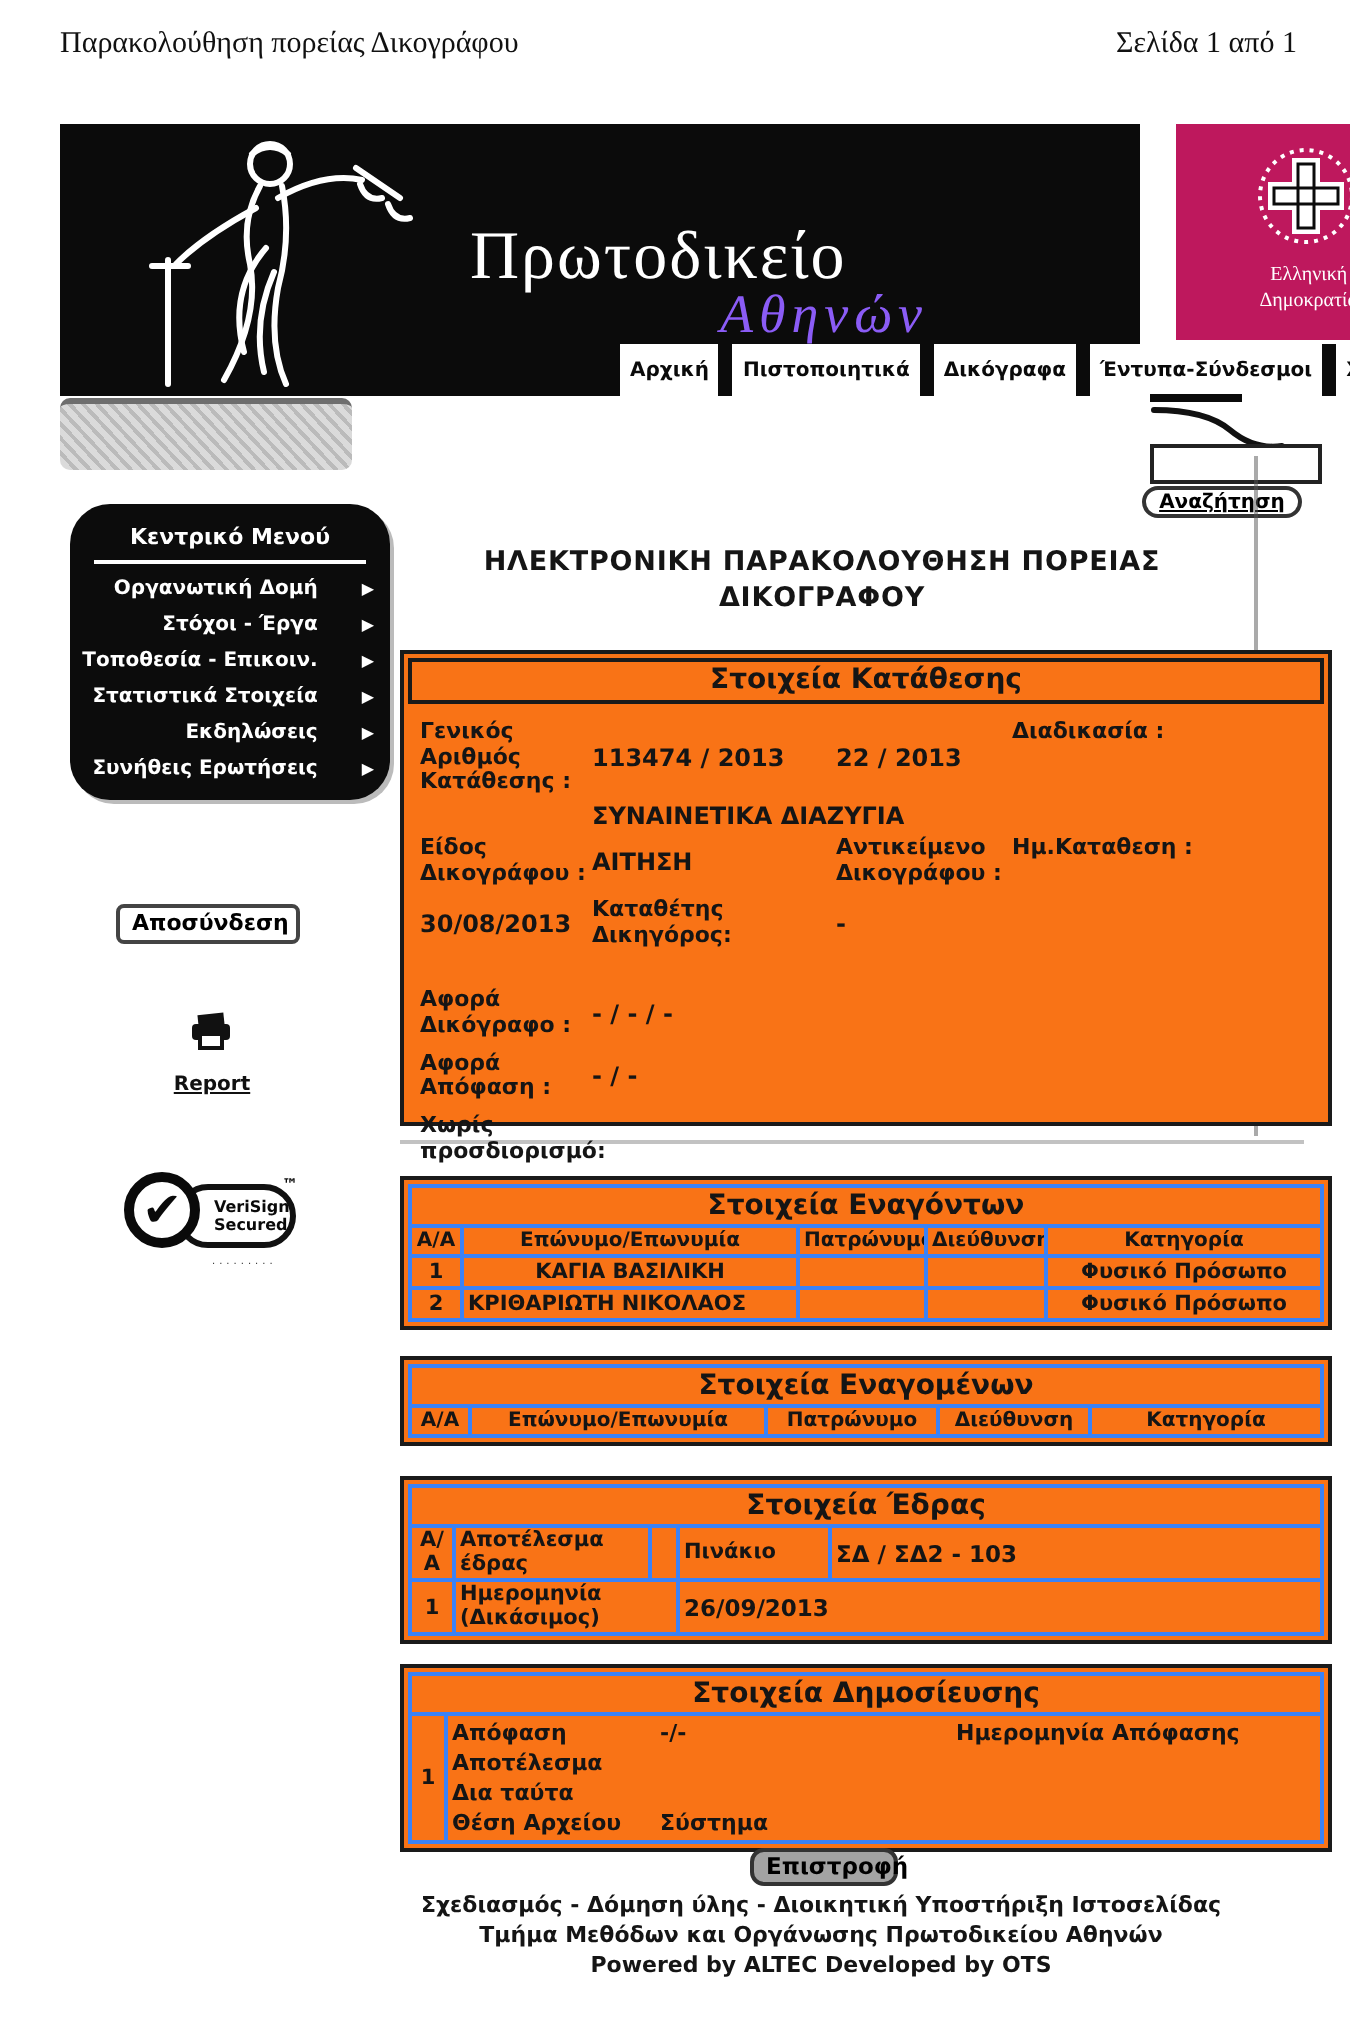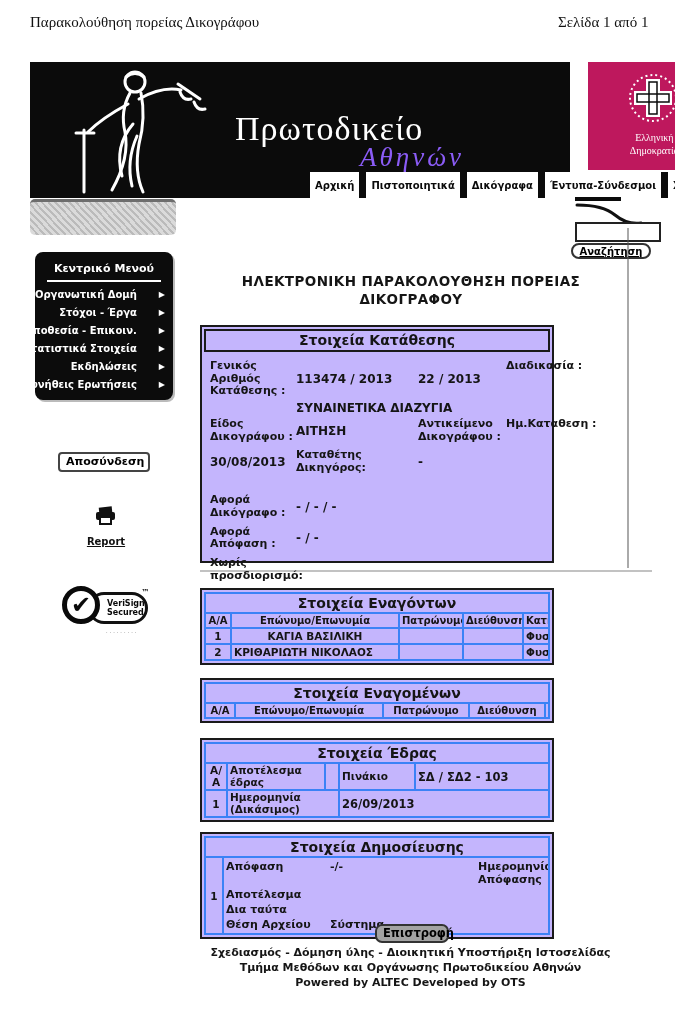--- a/index.html
+++ b/index.html
@@ -41,21 +41,21 @@
   .smudge{left:30px;top:199px;width:146px;height:33px;border-radius:5px;
           background:
            repeating-linear-gradient(47deg, rgba(90,90,90,.35) 0 2px, rgba(200,200,200,.25) 2px 5px),
            #d6d6d6;
           border-top:3px solid #4a4a4a;opacity:.8;}
   .vline-artifact{left:627px;top:228px;width:2px;height:340px;background:#555;opacity:.5;}
   .hline-artifact{left:200px;top:570px;width:452px;height:2px;background:#9a9a9a;opacity:.6;}
   .swoosh{left:575px;top:201px;}
 
   
-  .menu{left:35px;top:252px;width:138px;background:#0c0c0c;border-radius:8px;
+  .menu{left:35px;top:252px;width:160px;background:#0c0c0c;border-radius:20px;
         padding:6px 0 10px 0;box-shadow:2px 2px 0 rgba(60,60,60,.35);}
   .menu-title{color:#fff;font-size:11px;font-weight:bold;text-align:center;
               padding:4px 0 5px 0;margin:0 12px;border-bottom:2px solid #fff;}
   .menu-item{display:flex;justify-content:flex-end;align-items:center;gap:22px;
              color:#fff;font-size:10px;font-weight:bold;padding:7px 8px 0 4px;
              cursor:pointer;white-space:nowrap;}
   .menu-arrow{font-size:8px;}
 
   .logout-btn{left:58px;top:452px;width:92px;height:20px;background:#fff;
               border:2px solid #444;border-radius:4px;font-size:11px;font-weight:bold;
@@ -73,22 +73,22 @@
   .vs-tm{position:absolute;right:-4px;top:-7px;font-size:7px;}
   .vs-circle{position:absolute;left:0;top:2px;width:38px;height:38px;border:5px solid #0a0a0a;
              border-radius:50%;background:#fff;display:flex;align-items:center;
              justify-content:center;font-size:24px;font-weight:bold;color:#0a0a0a;box-sizing:border-box;}
   .vs-dots{position:absolute;left:44px;top:44px;font-size:5px;letter-spacing:2px;color:#333;}
 
   
   .main-title{left:200px;top:272px;width:422px;text-align:center;font-size:13.5px;
               font-weight:bold;line-height:1.35;letter-spacing:.4px;}
 
-  .panel{position:absolute;left:200px;width:354px;border:2px solid #1a1a1a;
-         padding:2px;background:#c4b5fd;box-sizing:border-box;}
+  .panel{position:absolute;left:200px;width:466px;border:2px solid #1a1a1a;
+         padding:2px;background:#f97316;box-sizing:border-box;}
   .panel-title{border:2px solid #1a1a1a;text-align:center;font-size:14px;font-weight:bold;
                padding:1px 0 2px 0;}
 
   
   .filing-body{padding:5px 4px 2px 6px;font-size:11px;font-weight:bold;}
   .fgrid{display:grid;grid-template-columns:84px 120px 86px 126px;column-gap:2px;}
   .fgrid .lbl{line-height:1.15;padding:3px 0;}
   .fgrid .val{display:flex;align-items:center;font-size:12px;}
   .span3{grid-column:2 / 5;}
 

